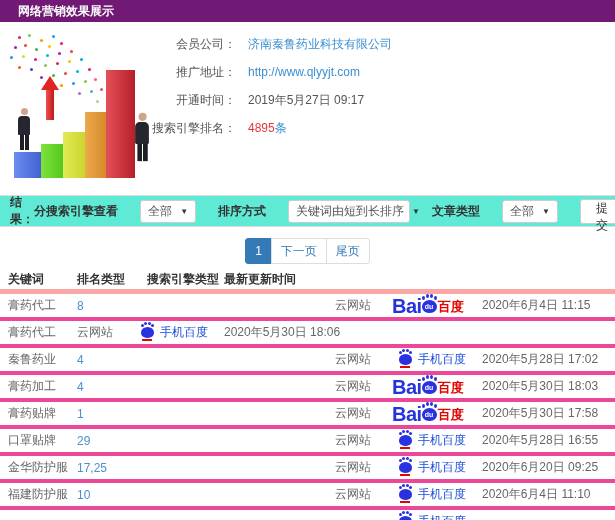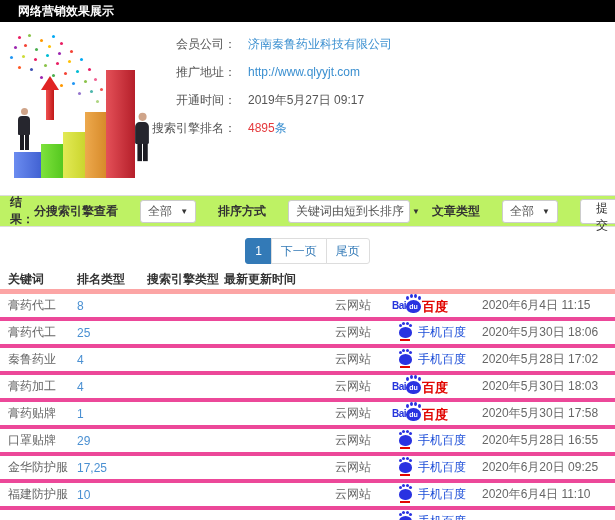--- a/index.html
+++ b/index.html
@@ -8,21 +8,21 @@
     position: relative;
     font-family: "Liberation Sans", "DejaVu Sans", sans-serif;
     font-size: 12px;
     background: #fff;
     color: #666;
     overflow: hidden;
   }
   
   .topbar {
     position:absolute; top:0; left:0; right:0; height:22px;
-    background:#000000; color:#fff;
+    background:#701a75; color:#fff;
     font-weight:bold; line-height:22px; padding-left:18px; font-size:12px;
   }
   
   .info { position:absolute; top:22px; left:0; right:3px; height:170px; background:#fff; }
   .info-fields { position:absolute; left:148px; top:8px; right:0; }
   .info-row { display:flex; align-items:center; height:28px; }
   .info-label { width:88px; text-align:right; color:#555; flex:none; }
   .info-value { margin-left:12px; color:#555; }
   .info-value.link { color:#3a8fd0; text-decoration:none; cursor:pointer; }
   .info-value.count { color:#e4393c; }
@@ -54,21 +54,21 @@
       10px 26px #2196f3, 22px 25px #cddc39, 34px 28px #e91e63, 46px 24px #00bcd4, 58px 22px #9c27b0,
       70px 20px #f44336, 18px 36px #ff5722, 30px 38px #3f51b5, 44px 34px #8bc34a, 56px 32px #e91e63,
       68px 30px #ffc107, 80px 28px #03a9f4, 40px 46px #9c27b0, 52px 44px #4caf50, 64px 42px #f44336,
       76px 40px #00bcd4, 88px 38px #e91e63, 60px 54px #ff9800, 72px 52px #2196f3, 84px 50px #8bc34a,
       94px 48px #f06292, 78px 62px #9575cd, 90px 60px #4db6ac, 100px 58px #ef5350, 96px 70px #aed581,
       106px 68px #7986cb, 112px 78px #f06292, 104px 86px #4fc3f7, 116px 92px #ba68c8, 122px 104px #81c784;
   }
   
   .filter-bar {
     position:absolute; top:195px; left:0; right:0; height:32px;
-    background:#bef264; border-top:1px solid #ddd; border-bottom:1px solid #ddd;
+    background:#5eead4; border-top:1px solid #ddd; border-bottom:1px solid #ddd;
     display:flex; align-items:center;
   }
   .result-label { padding-left:10px; font-weight:bold; color:#333; }
   .filter-controls { margin-left:auto; display:flex; align-items:center; gap:22px; padding-right:8px; }
   .f-label { font-weight:bold; color:#333; white-space:nowrap; }
   .fake-select {
     height:23px; background:#fff; border:1px solid #ccc; border-radius:3px;
     display:flex; align-items:center; padding:0 7px; color:#555; cursor:pointer; white-space:nowrap;
   }
   .fake-select .caret { margin-left:auto; padding-left:8px; font-size:8px; color:#333; }
@@ -94,21 +94,21 @@
   .tr.thead { height:24px; font-weight:bold; color:#333; border-bottom:5px solid #fca5a5; }
   .td { white-space:nowrap; overflow:visible; }
   .col-kw   { width:77px; padding-left:8px; flex:none; }
   .col-rank { width:258px; flex:none; }
   .col-type { width:70px; flex:none; }
   .col-eng  { width:77px; flex:none; display:flex; align-items:center; }
   .col-time { flex:1; }
   .rank-link { color:#4a90d2; text-decoration:none; cursor:pointer; }
   
   .engine-pc { display:flex; align-items:flex-end; margin-left:-13px; }
-  .bd-bai { color:#2534dc; font-weight:bold; font-size:10px; line-height:14px; letter-spacing:-.5px; }
+  .bd-bai { color:#2534dc; font-weight:bold; font-size:20px; line-height:14px; letter-spacing:-.5px; }
   .bd-paw { position:relative; width:15px; height:13px; background:#2932e1; border-radius:50% 50% 46% 46%;
     color:#fff; font-size:7px; font-weight:bold; text-align:center; line-height:14px; margin:0 1px 0 0; }
   .bd-paw::before { content:""; position:absolute; top:-4px; left:0px; width:3px; height:4px; border-radius:50%;
     background:#2932e1; box-shadow:4px -2px 0 #2932e1, 8px -2px 0 #2932e1, 12px 0 0 #2932e1; }
   .bd-cn { color:#e10601; font-weight:bold; font-size:13px; line-height:13px; }
   
   .engine-mobile { display:flex; align-items:center; margin-left:-6px; }
   .m-paw { position:relative; width:13px; height:11px; background:#2932e1; border-radius:50% 50% 46% 46%; margin-right:6px; }
   .m-paw::before { content:""; position:absolute; top:-3px; left:0; width:3px; height:3px; border-radius:50%;
     background:#2932e1; box-shadow:3px -2px 0 #2932e1, 7px -2px 0 #2932e1, 10px 0 0 #2932e1; }
@@ -219,21 +219,20 @@
     <span class="bd-bai">Bai</span>
     <span class="bd-paw">du</span>
     <span class="bd-cn">百度</span>
   </span>
 </div>
     <div class="td col-time">2020年6月4日 11:15</div>
   </div>
 
   <div class="tr">
     <div class="td col-kw">膏药代工</div>
-    <div class="td col-rank"><a class="rank-link">25</a></div>
     <div class="td col-type">云网站</div>
     <div class="td col-eng">
   <span class="engine-mobile">
     <span class="m-paw"></span>
     <span class="m-label">手机百度</span>
   </span>
 </div>
     <div class="td col-time">2020年5月30日 18:06</div>
   </div>
 

